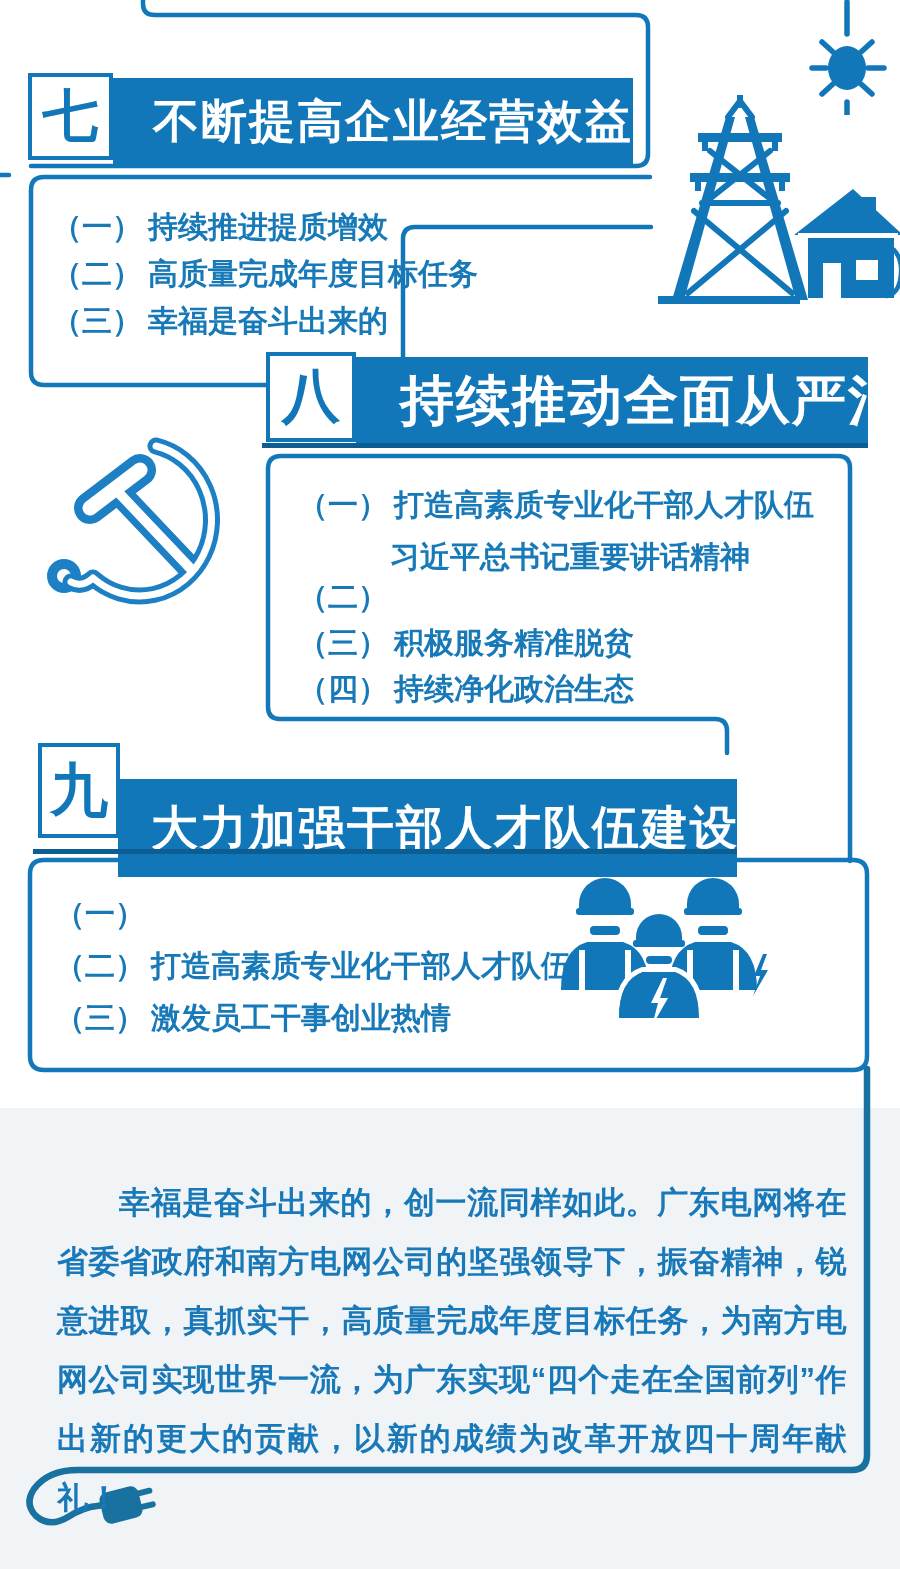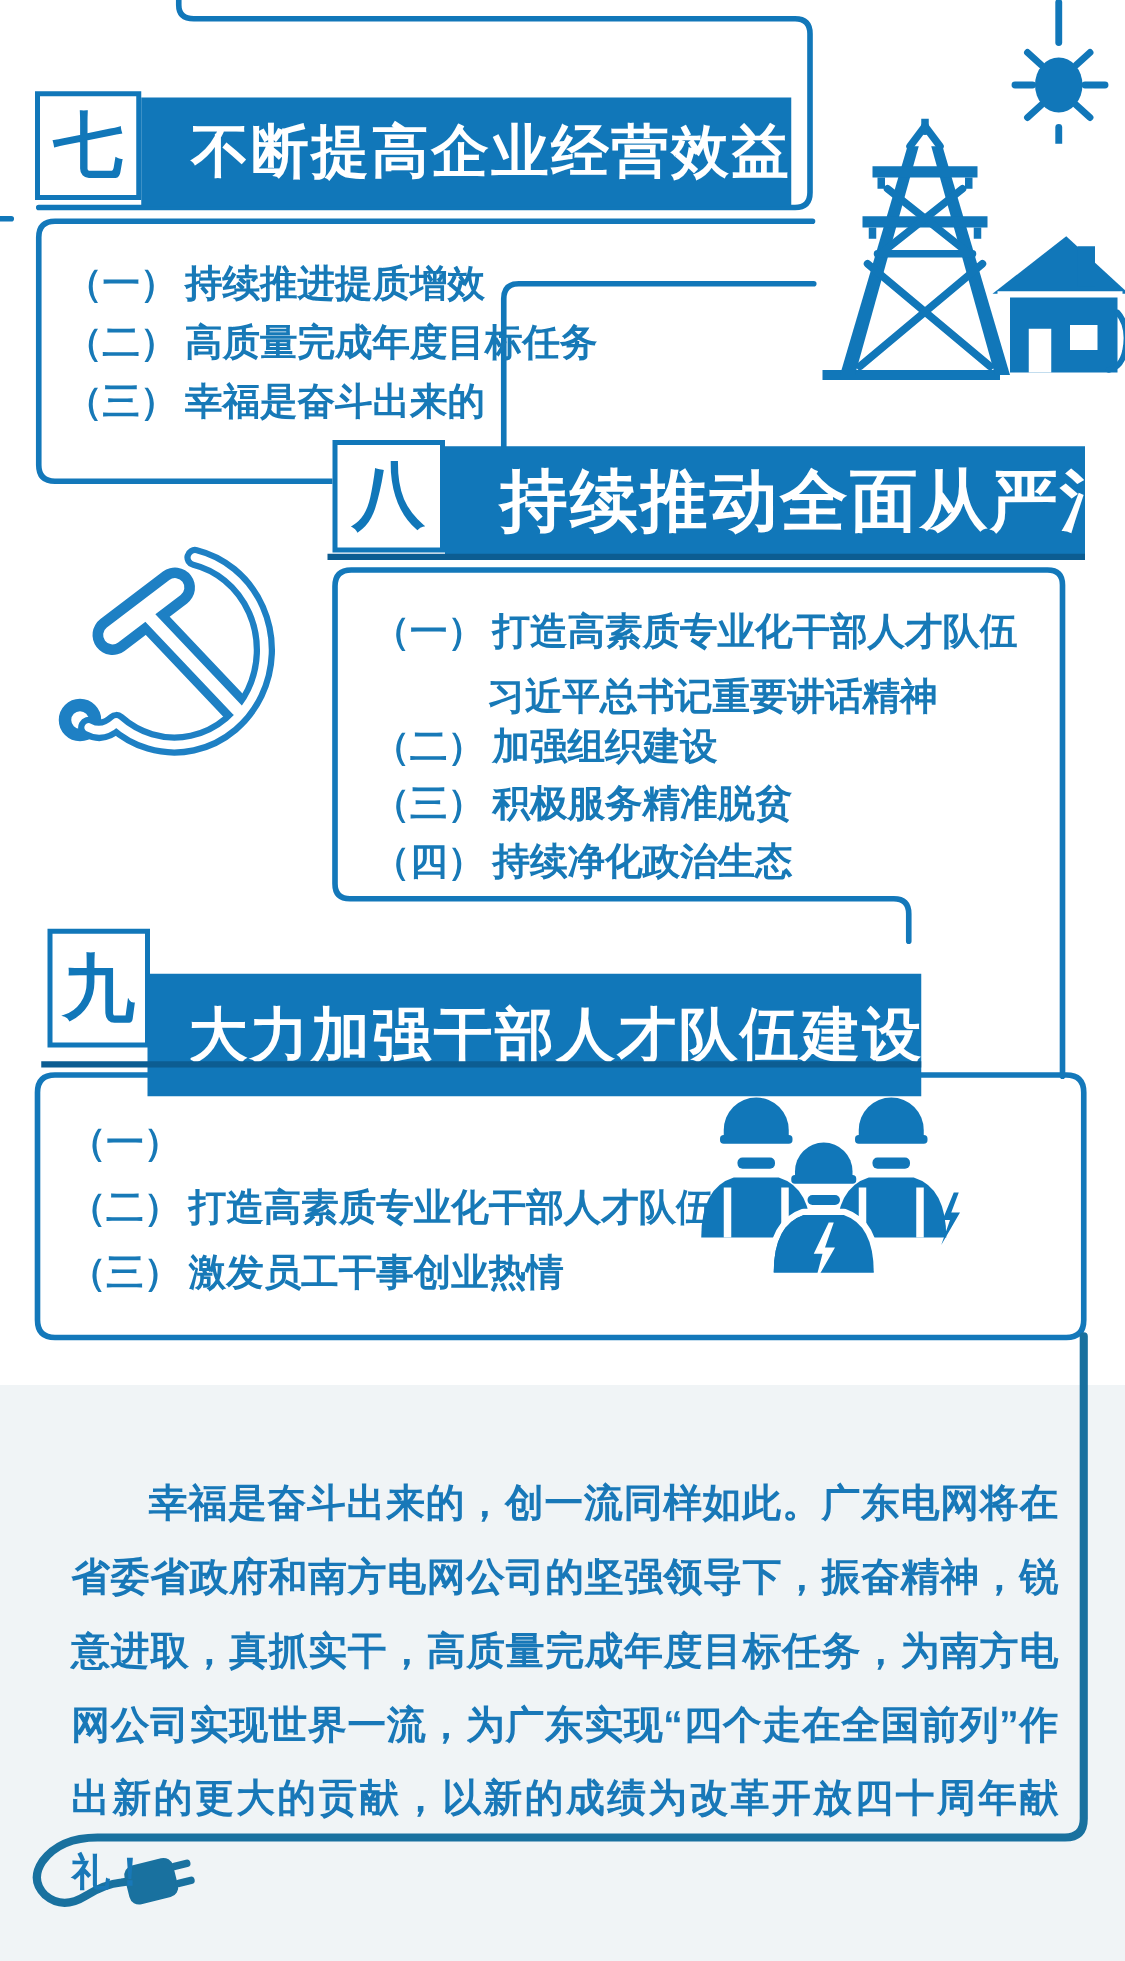--- a/index.html
+++ b/index.html
@@ -145,21 +145,20 @@
   <div class="items s8items" style="left:298px;top:482px;">
     <div class="row">
       <span class="num">（一）</span>
       <span>打造高素质专业化干部人才队伍</span>
     </div>
     <div class="row">
       <span class="cont">习近平总书记重要讲话精神</span>
     </div>
     <div class="row">
       <span class="num">（二）</span>
-      <span>加强组织建设</span>
     </div>
     <div class="row">
       <span class="num">（三）</span>
       <span>积极服务精准脱贫</span>
     </div>
     <div class="row">
       <span class="num">（四）</span>
       <span>持续净化政治生态</span>
     </div>
   </div>

